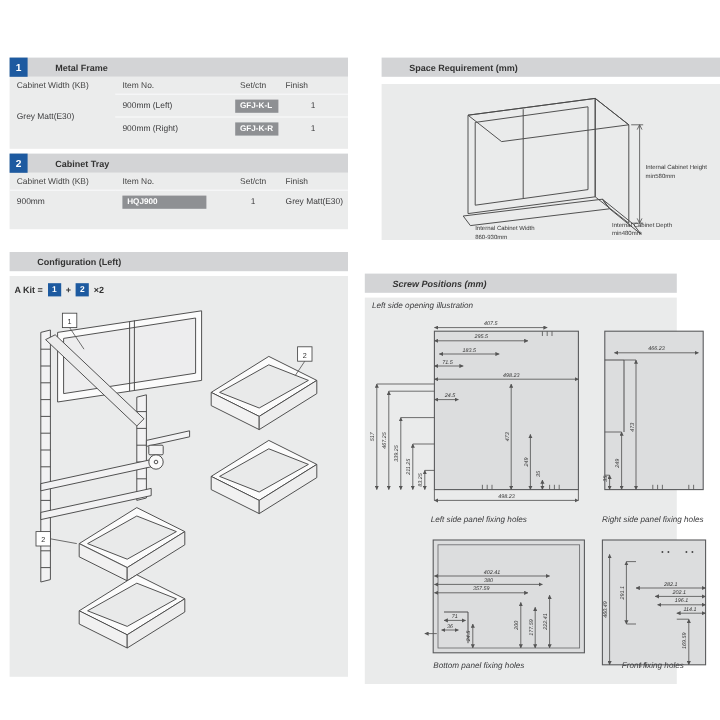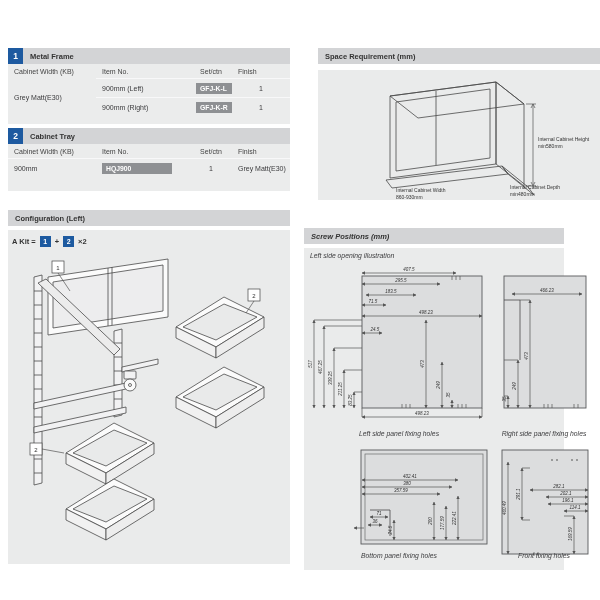--- a/index.html
+++ b/index.html
@@ -1,21 +1,21 @@
 <!DOCTYPE html>
 <html><head>
 <meta charset="utf-8">
 <style>
   html,body{margin:0;padding:0;background:#ffffff;}
   .page{position:relative;width:600px;height:600px;background:#ffffff;
         font-family:"Liberation Sans",sans-serif;color:#3b3b3d;overflow:hidden;}
   .abs{position:absolute;}
   .bar{height:16px;background:#d3d4d6;display:flex;align-items:center;
        font-size:7.5px;font-weight:bold;color:#333;}
-  .bar .btxt{padding-left:7px;}
+  .bar .btxt{padding-left:23px;}
   .badge{width:15px;height:16px;background:#1d5aa0;color:#fff;font-size:8.5px;font-weight:bold;
          display:flex;align-items:center;justify-content:center;flex:0 0 auto;}
   .badge.small{width:11px;height:11px;font-size:7px;}
   .tbl-wrap{background:#ebecec;}
   .tgrid{display:grid;grid-template-columns:88px 94px 42px 58px;font-size:7px;}
   .tgrid .cell{padding:4px 0 3px 6px;border-top:1px solid #f8f8f9;display:flex;align-items:center;}
   .tgrid .hdr{font-weight:normal;color:#444;border-top:none;}
   .tgrid .ctr{justify-content:center;padding-left:0;}
   .chip{display:inline-block;background:#8e9093;color:#ffffff;font-weight:bold;
         font-size:6.8px;padding:2px 4px;width:62px;}

